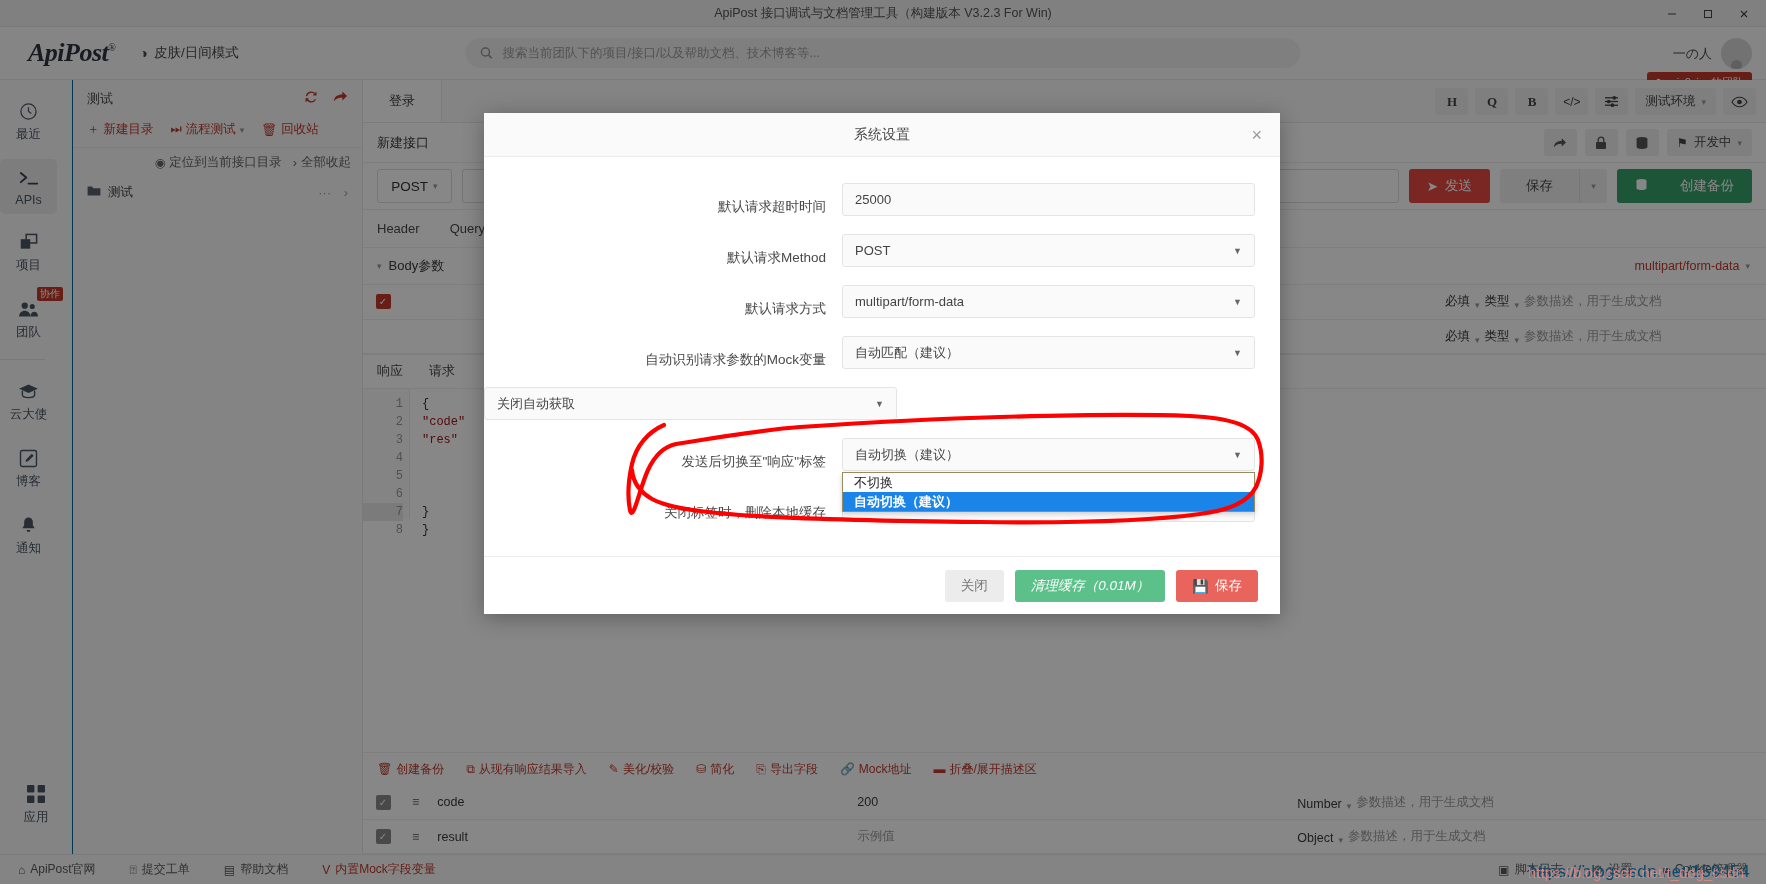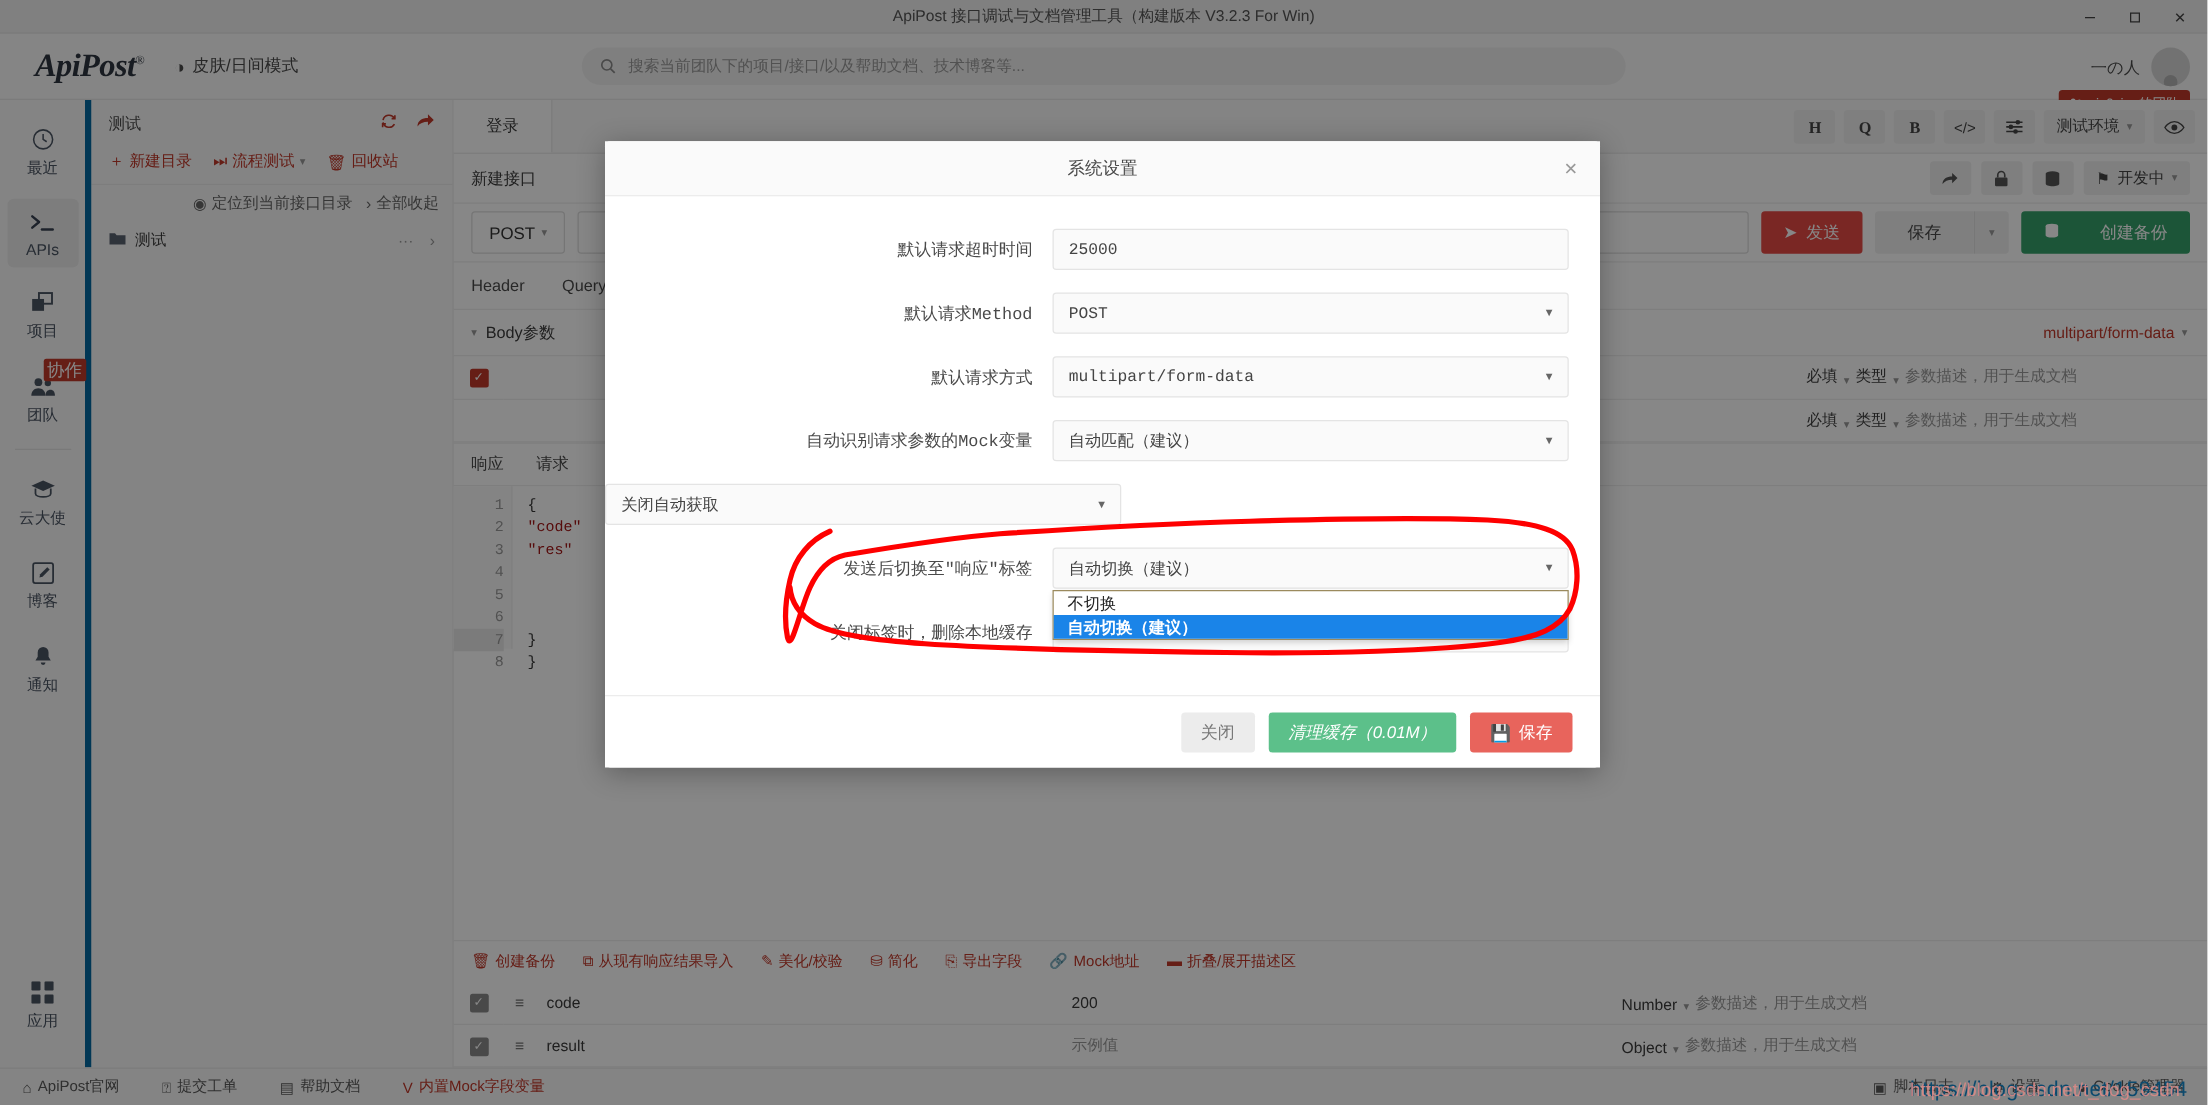--- a/index.html
+++ b/index.html
@@ -66,35 +66,35 @@
     background:#c0392b; color:#fff; font-size:11px;
     padding:3px 8px; border-radius:3px; display:flex; align-items:center; gap:4px;
     white-space:nowrap;
   }
 
   
   .body-row { flex:1 1 auto; display:flex; min-height:0; }
 
   
   .rail {
-    width:73px; background:#fafafa; border-right:5px solid #0369a1;
-    display:flex; flex-direction:column; align-items:center;
+    width:73px; background:#fafafa; border-right:1px solid #0369a1;
+    display:flex; flex-direction:column; 
     padding-top:12px; flex:0 0 auto; position:relative;
   }
   .rail-item {
     width:57px; padding:9px 0 7px; margin-bottom:9px; border-radius:5px;
     display:flex; flex-direction:column; align-items:center; gap:5px;
     font-size:12.5px; color:#4b5563; position:relative;
   }
   .rail-item.active { background:#ececec; }
   .rail-item .ri-icon { height:20px; display:flex; align-items:center; justify-content:center; }
   .rail-sep { width:45px; height:1px; background:#e4e4e4; margin:2px 0 12px; }
   .rail-badge {
     position:absolute; top:-3px; right:-6px; background:#c0392b; color:#fff;
-    font-size:14px; line-height:1; padding:2px 3px; border-radius:2px;
+    font-size:10px; line-height:1; padding:2px 3px; border-radius:2px;
   }
   .rail-bottom { position:absolute; bottom:12px; left:0; right:0; display:flex; justify-content:center; }
 
   
   .tree {
     width:290px; background:#fafafa; border-right:1px solid #e8e8e8;
     flex:0 0 auto; display:flex; flex-direction:column;
   }
   .tree-head {
     height:37px; display:flex; align-items:center; padding:0 14px;
@@ -239,21 +239,21 @@
     position:absolute; z-index:60; left:484px; top:113px; width:796px;
     background:#fff; border-radius:4px; box-shadow:0 4px 22px rgba(0,0,0,0.3);
     display:flex; flex-direction:column;
   }
   .modal-head {
     height:44px; border-bottom:1px solid #ececec; display:flex; align-items:center;
     padding:0 22px; font-size:14px; color:#4a4a4a; position:relative; background:#fafafa;justify-content:center;
   }
   .modal-close { position:absolute; right:18px; font-size:18px; color:#999; line-height:1; }
   .modal-body { padding:26px 0 16px; }
-  .frow { display:flex; align-items:center; margin-bottom:18px;font-family:Liberation Mono, monospace; }
+  .frow { display:flex; align-items:flex-end; margin-bottom:18px; }
   .flabel {
     width:358px; text-align:right; padding-right:16px; font-size:13.5px; color:#4a4a4a;
     flex:0 0 auto; white-space:nowrap;
   }
   .fctrl { width:413px; position:relative; flex:0 0 auto; }
   .finput, .fselect {
     width:100%; height:33px; background:#fafafa; border:1px solid #e4e4e4; border-radius:3px;
     display:flex; align-items:center; padding:0 12px; font-size:13px; color:#444;
   }
   .fselect { justify-content:space-between; }

